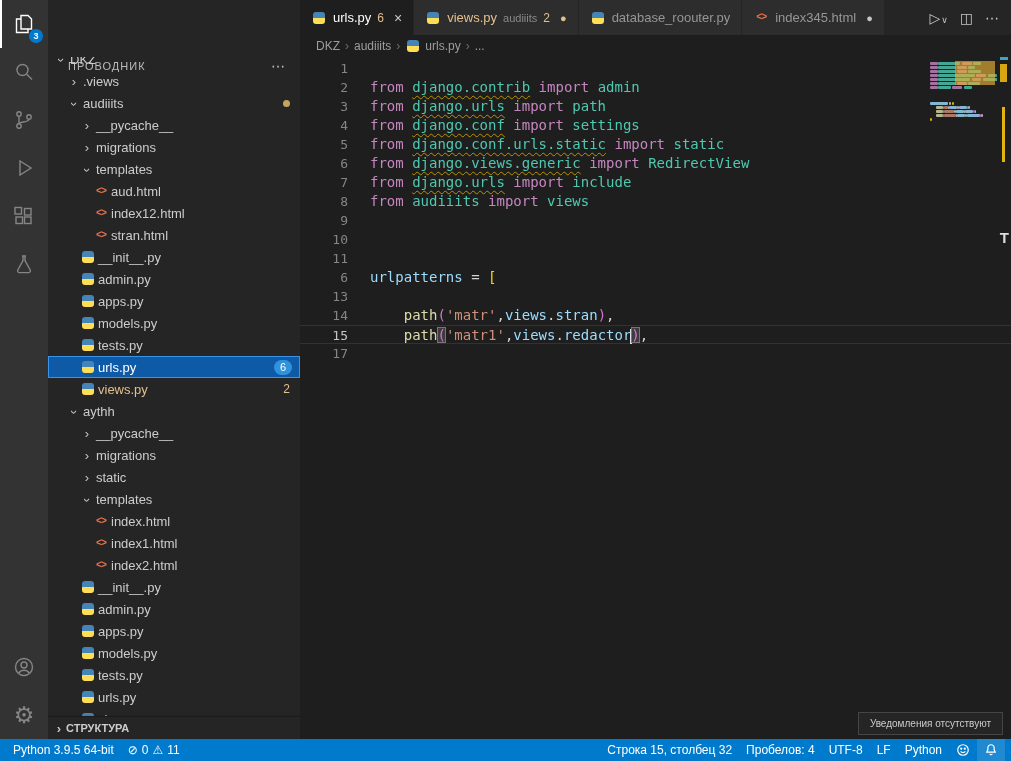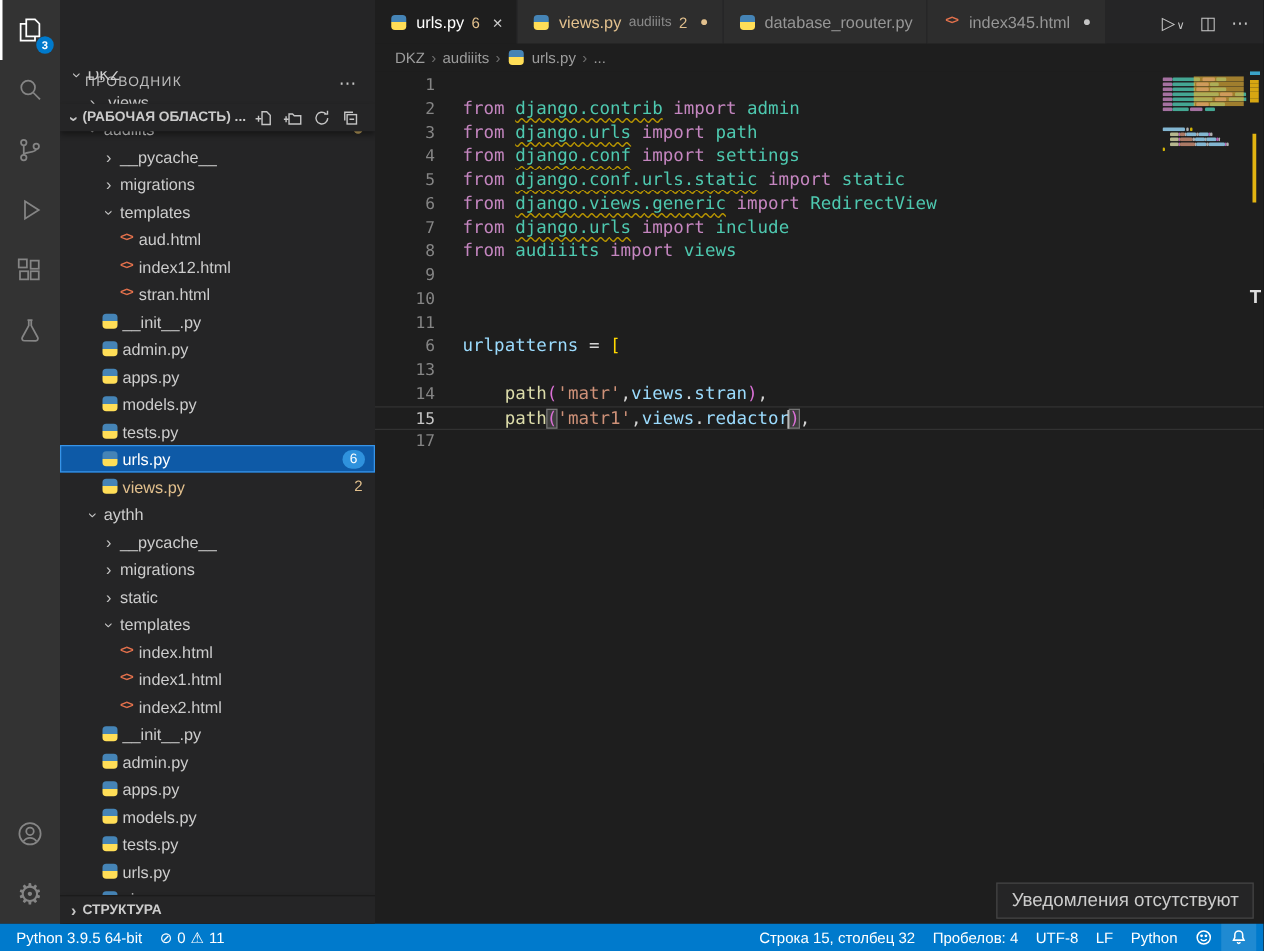--- a/index.html
+++ b/index.html
@@ -88,21 +88,21 @@
 
   
   .statusbar{position:absolute;left:0;right:0;bottom:0;height:22px;background:#007acc;color:#ffffff;display:flex;align-items:center;font-size:12px;padding:0 6px;gap:0;}
   .sb-item{display:flex;align-items:center;gap:4px;padding:0 7px;height:22px;cursor:pointer;}
   .sb-right{margin-left:auto;display:flex;align-items:center;}
   .sb-ico{font-size:12px;}
   .sb-item svg{width:14px;height:14px;stroke:#ffffff;fill:none;stroke-width:1.4;}
   .bell-item{background:rgba(255,255,255,.12);}
 
   
-  .toast{position:absolute;right:8px;bottom:26px;background:#252526;border:1px solid #454545;color:#cccccc;font-size:15px;padding:5px 11px;z-index:9;}
+  .toast{position:absolute;right:8px;bottom:26px;background:#252526;border:1px solid #454545;color:#cccccc;font-size:10px;padding:5px 11px;z-index:9;}
 </style>
 </head>
 <body>
 
 <div class="screen">
 
   <div class="activitybar">
     <div class="ab-item active">
       <svg viewBox="0 0 24 24">
         <path d="M9 3.5h7l3.5 3.5v10H9z"></path>
@@ -153,42 +153,20 @@
       <div class="ab-item">
         <span class="gear-glyph">⚙</span>
       </div>
     </div>
   </div>
 
   <div class="sidebar">
     <div class="sb-title">
       <span>ПРОВОДНИК</span>
       <span class="sb-title-more">⋯</span>
-    </div>
-    <div class="section-header">
-      <span class="chev open">›</span>
-      <span>(РАБОЧАЯ ОБЛАСТЬ) ...</span>
-      <span class="section-actions">
-        <svg viewBox="0 0 16 16">
-            <path d="M6 2.5h4l3 3v8H6z"></path>
-            <path d="M3 6v5M.5 8.5h5"></path>
-          </svg>
-        <svg viewBox="0 0 16 16">
-            <path d="M4.5 4.5h3l1.5 1.5h5.5v7h-10z"></path>
-            <path d="M2 6.5v5M-.2 9h4.4"></path>
-          </svg>
-        <svg viewBox="0 0 16 16">
-            <path d="M13 8a5 5 0 1 1-1.6-3.7M12.8 1.8v2.8H10"></path>
-          </svg>
-        <svg viewBox="0 0 16 16">
-            <path d="M3 10V3h7"></path>
-            <rect x="5" y="5" width="8" height="8"></rect>
-            <path d="M7 9h4"></path>
-          </svg>
-      </span>
     </div>
     <div class="tree" id="tree">
         <div class="row" style="padding-left: 6px; margin-top: -9px;">
           <span class="chev open">›</span>
           <span class="tlabel">DKZ</span>
         </div>
         <div class="row" style="padding-left: 19px;">
           <span class="chev">›</span>
           <span class="tlabel">.views</span>
         </div>

